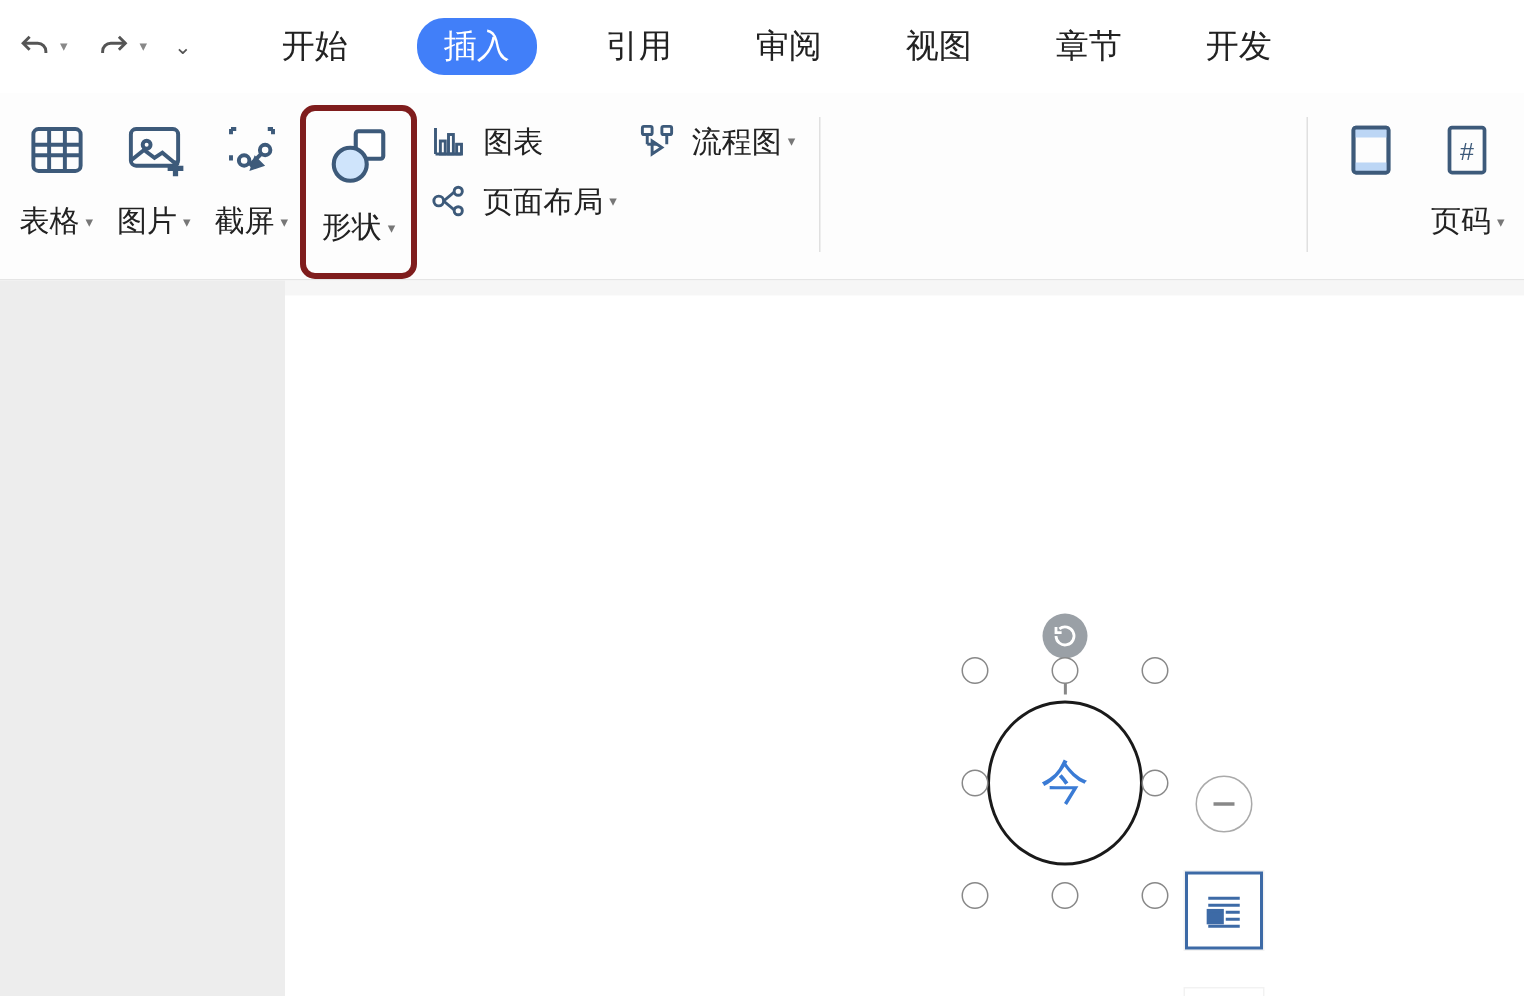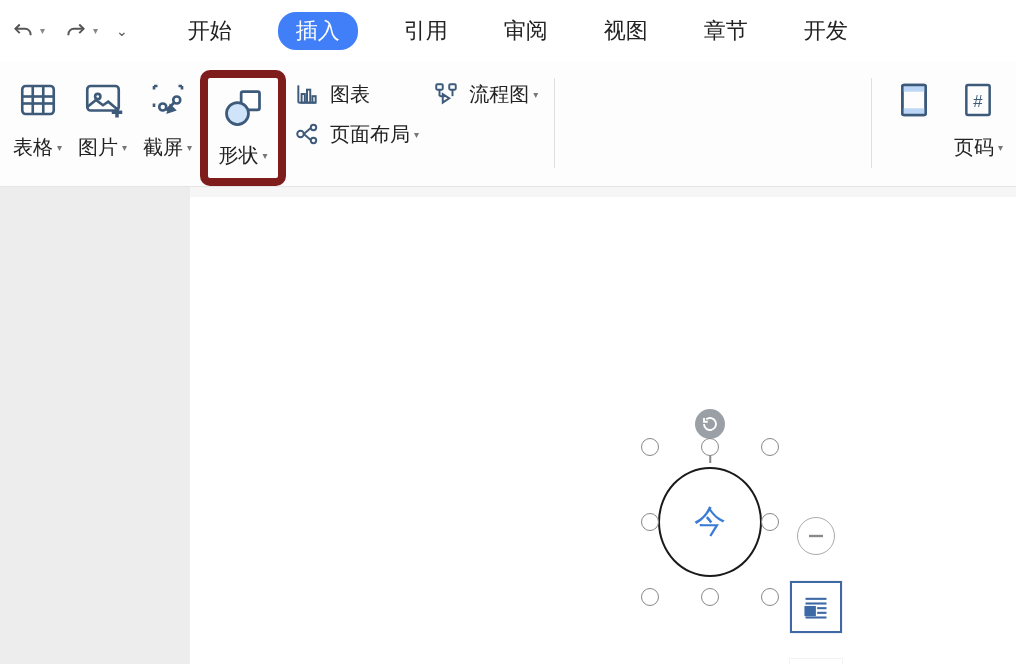--- a/index.html
+++ b/index.html
@@ -82,21 +82,21 @@
     margin-bottom: 10px;
   }
   .big-btn .label-row {
     display: flex;
     align-items: center;
     font-size: 20px;
     color: #222;
   }
   .big-btn .label-row .caret { font-size: 10px; color: #777; margin-left: 4px; }
   .highlight-box {
-    border: 8px solid #7f1d1d;
+    border: 4px solid #7f1d1d;
     border-radius: 10px;
     padding: 4px 4px 0 4px;
   }
   .med-btn {
     display: flex;
     align-items: center;
     cursor: pointer;
     padding: 4px 6px;
     height: 40px;
   }

